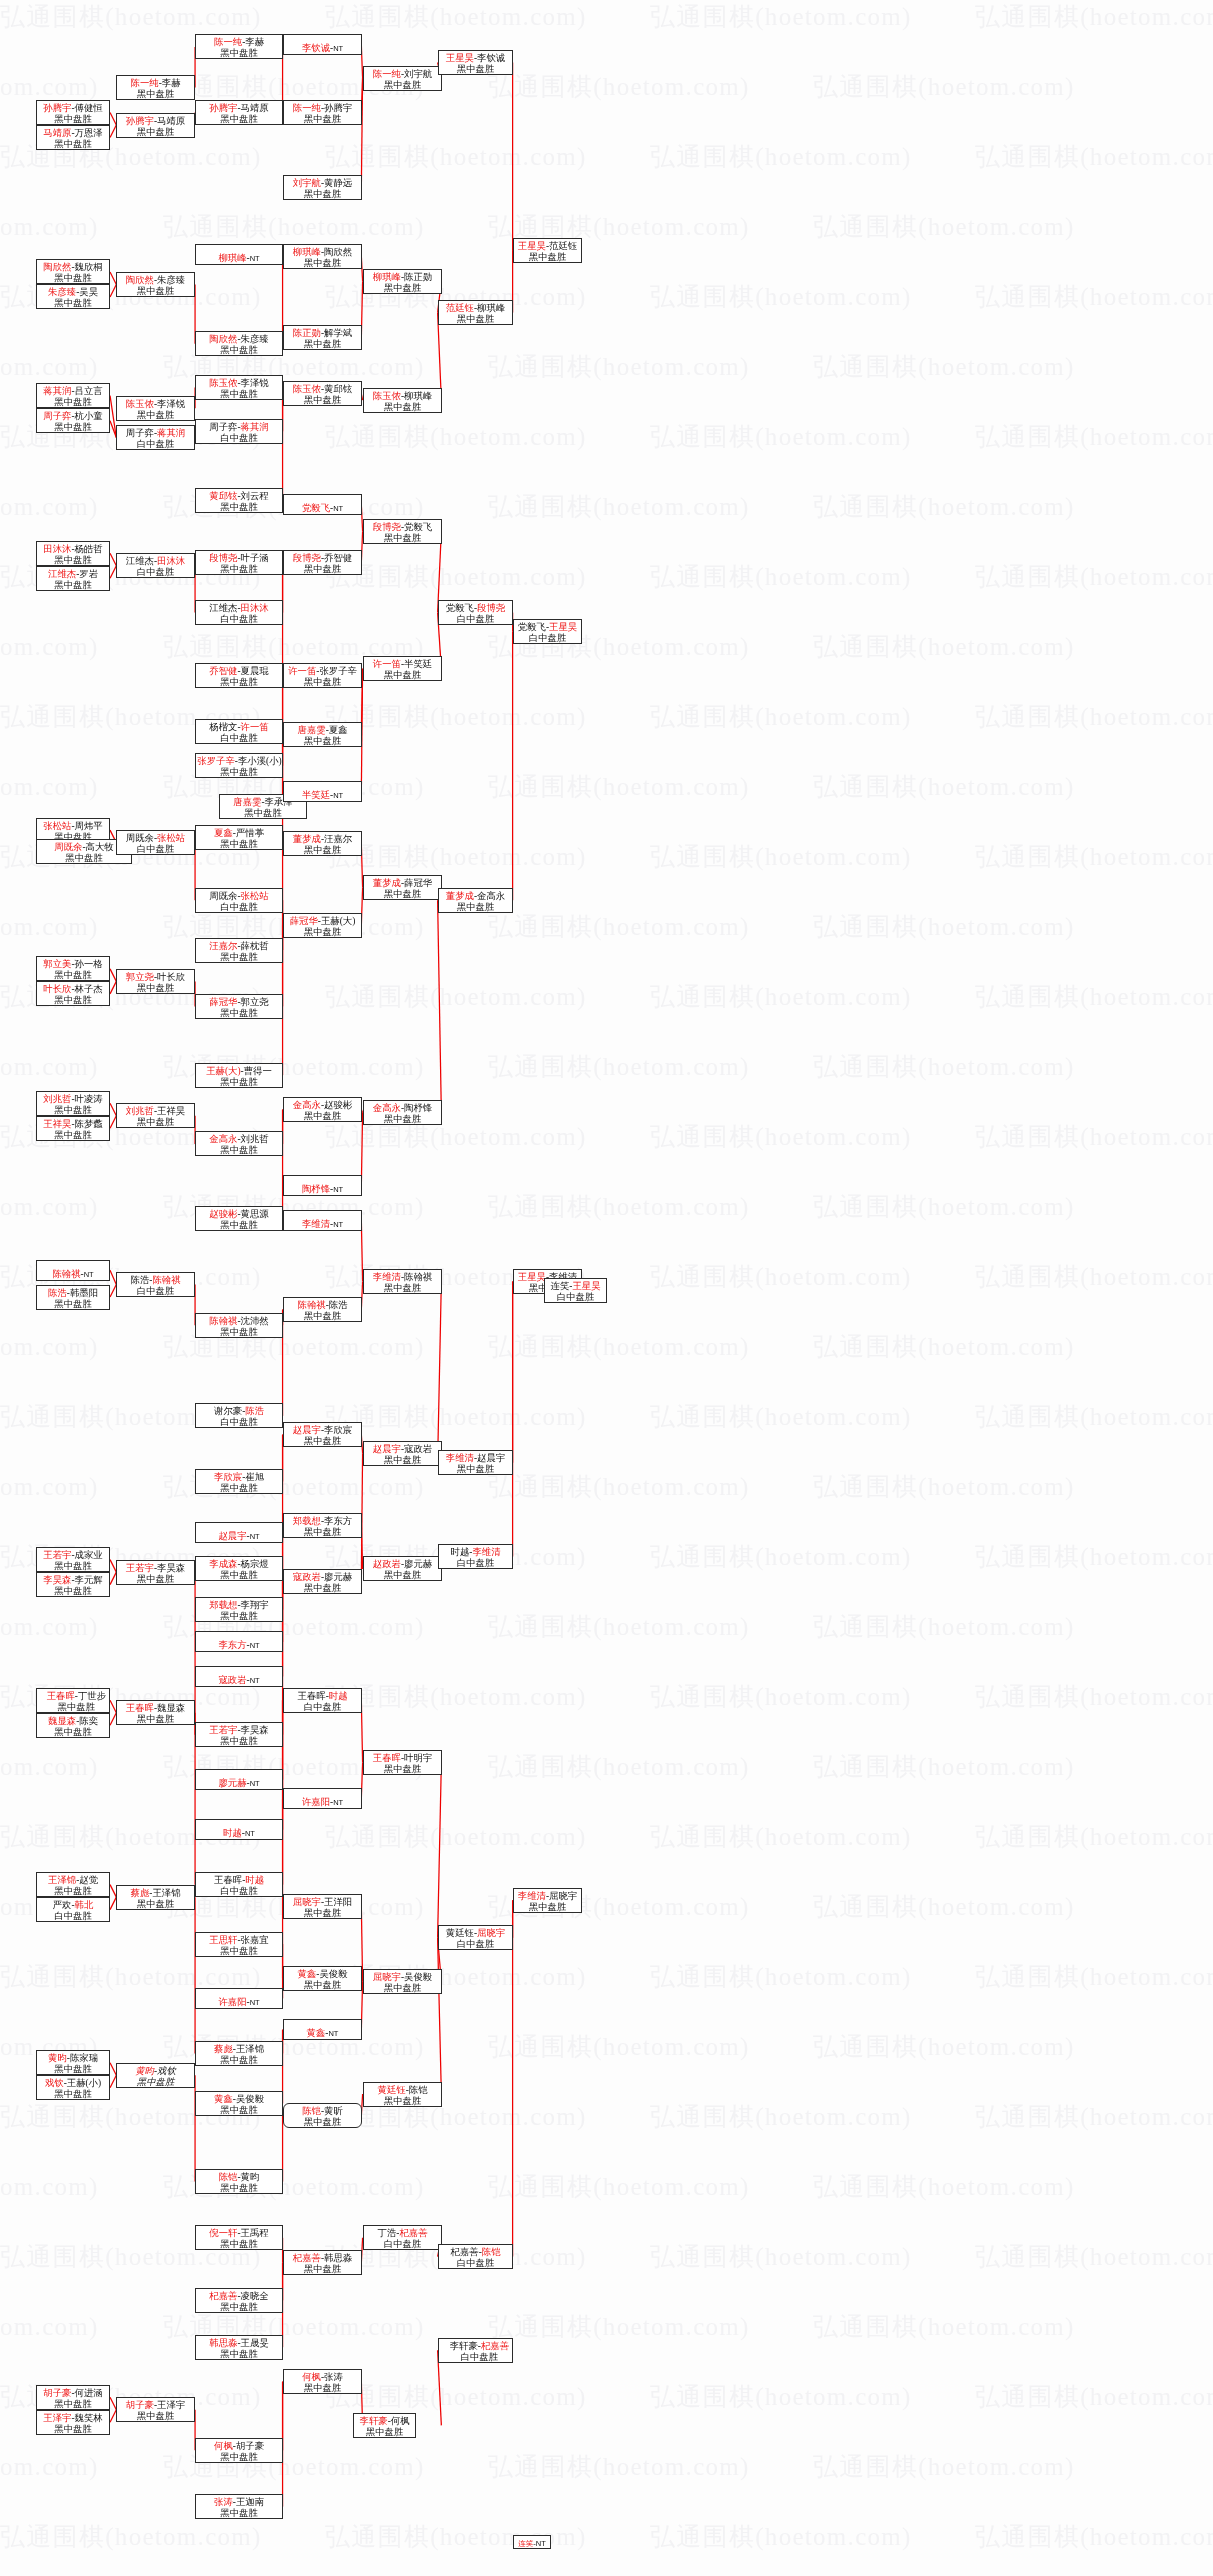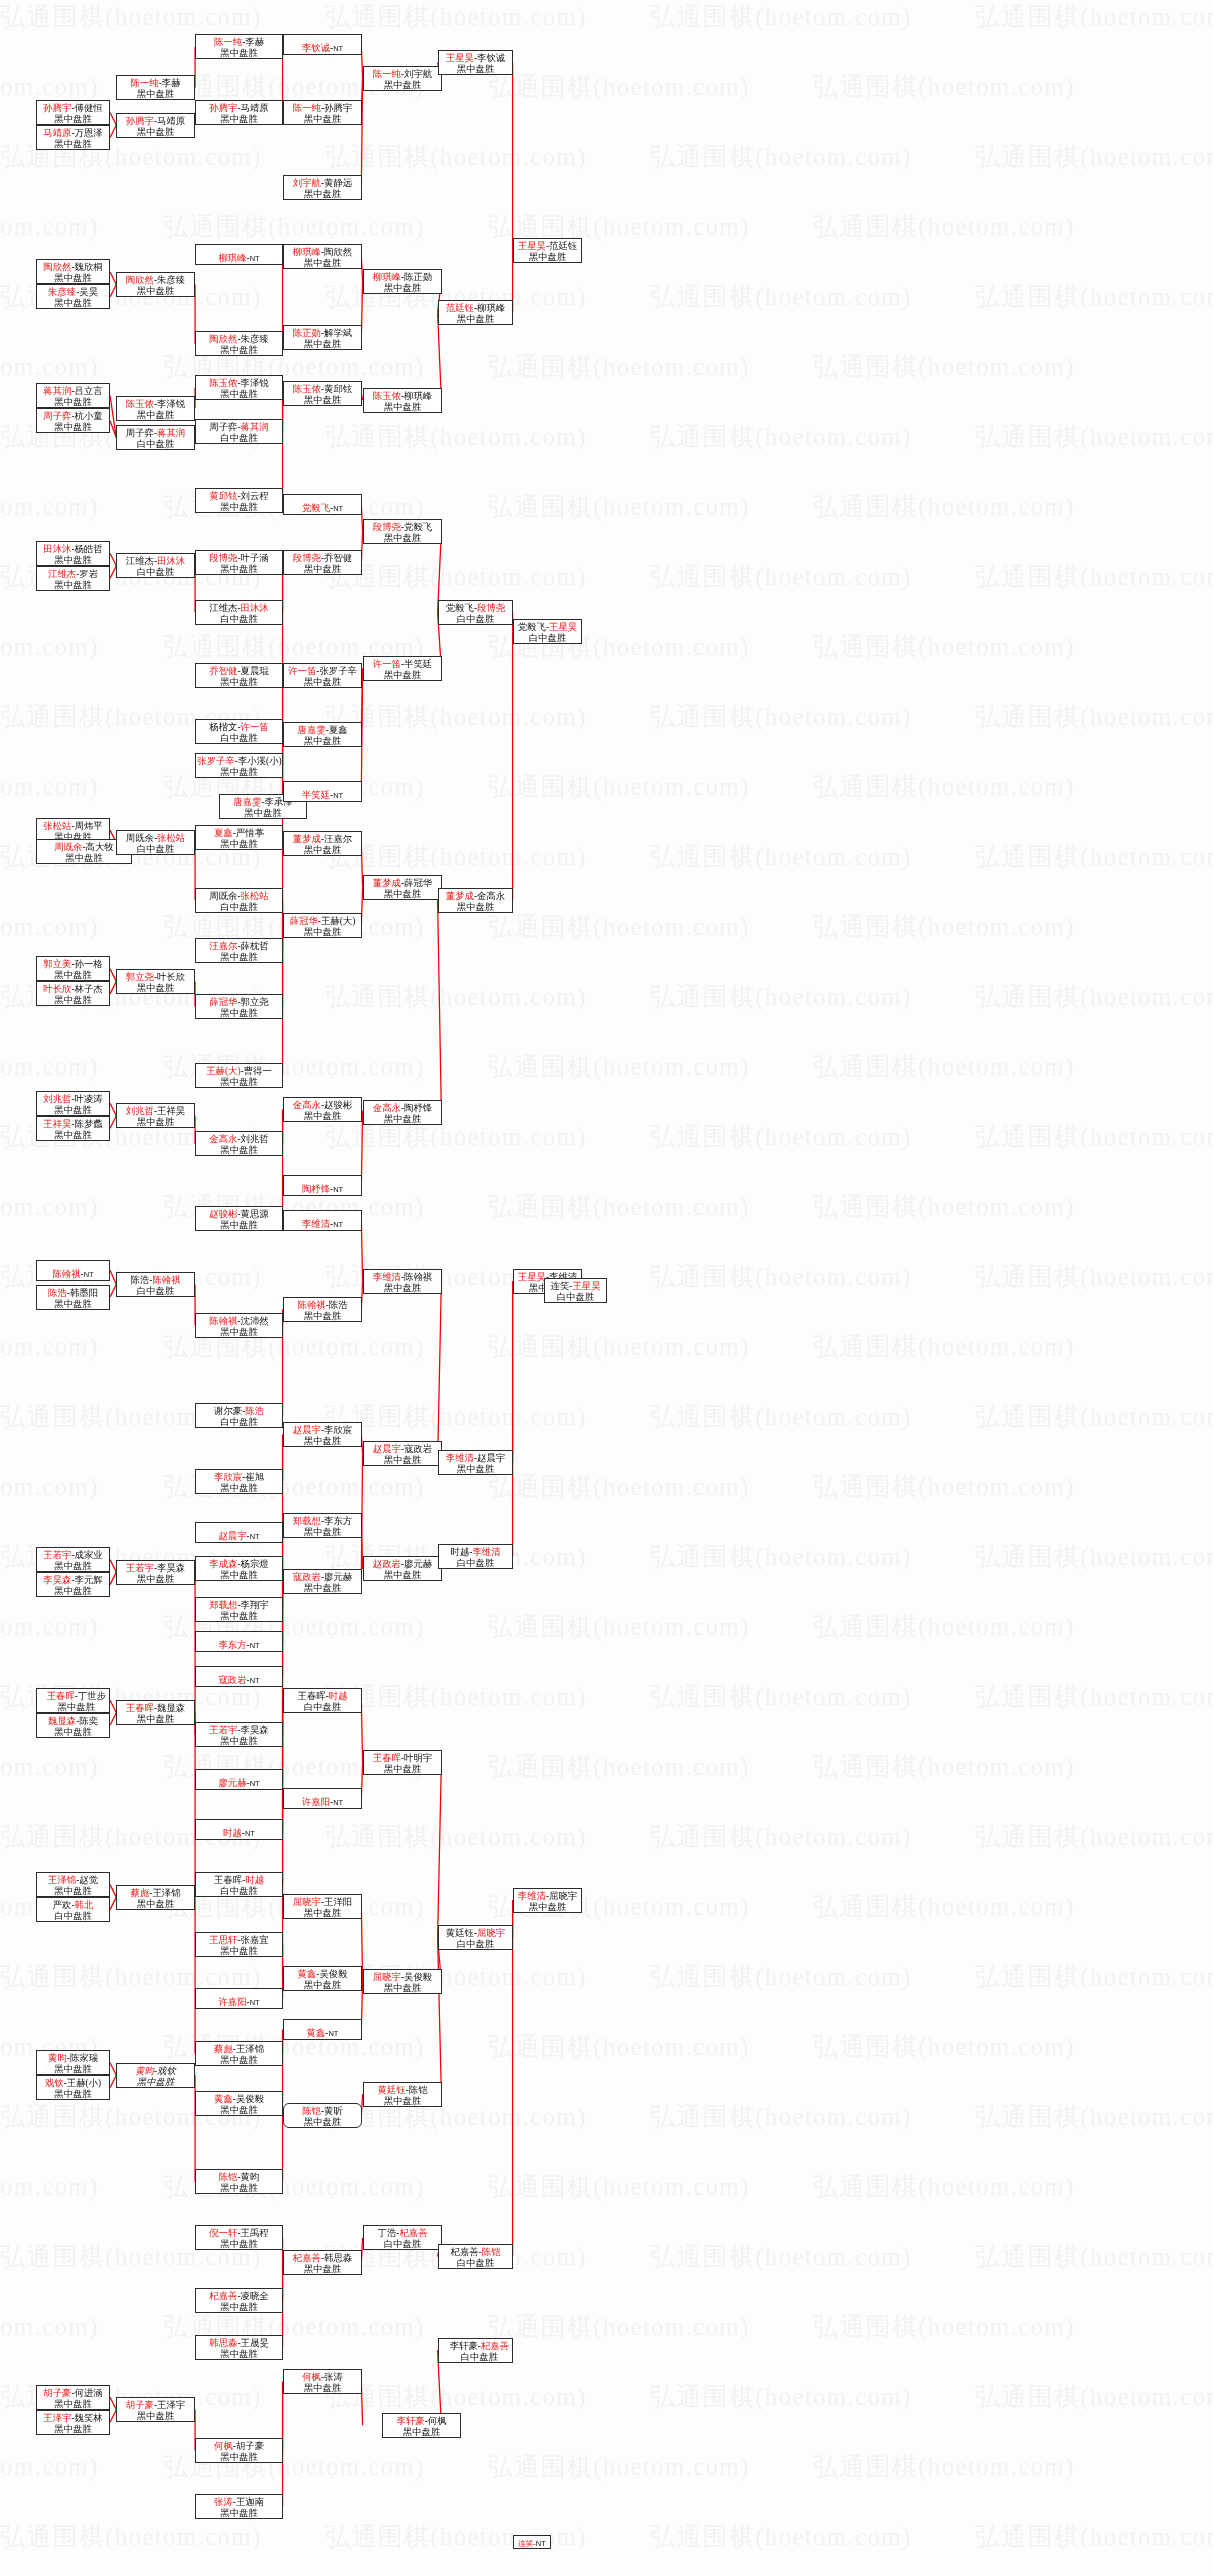--- a/index.html
+++ b/index.html
@@ -828,21 +828,21 @@
         <span class="res">黑中盘胜</span>
       </div>
       <div class="match" style="left: 363px; top: 2082px; width: 79px; height: 25px;">
         <span class="pair"><span class="w">黄廷钰</span><span class="sep">-</span><span class="l">陈铠</span></span>
         <span class="res">黑中盘胜</span>
       </div>
       <div class="match" style="left: 363px; top: 2225px; width: 79px; height: 25px;">
         <span class="pair"><span class="l">丁浩</span><span class="sep">-</span><span class="w">杞嘉善</span></span>
         <span class="res">白中盘胜</span>
       </div>
-      <div class="match" style="left: 382px; top: 2413px; width: 79px; height: 25px;">
+      <div class="match" style="left: 353px; top: 2413px; width: 63px; height: 25px;">
         <span class="pair"><span class="w">李轩豪</span><span class="sep">-</span><span class="l">何枫</span></span>
         <span class="res">黑中盘胜</span>
       </div>
       <div class="match" style="left: 438px; top: 50px; width: 75px; height: 25px;">
         <span class="pair"><span class="w">王星昊</span><span class="sep">-</span><span class="l">李钦诚</span></span>
         <span class="res">黑中盘胜</span>
       </div>
       <div class="match" style="left: 438px; top: 300px; width: 75px; height: 25px;">
         <span class="pair"><span class="w">范廷钰</span><span class="sep">-</span><span class="l">柳琪峰</span></span>
         <span class="res">黑中盘胜</span>

